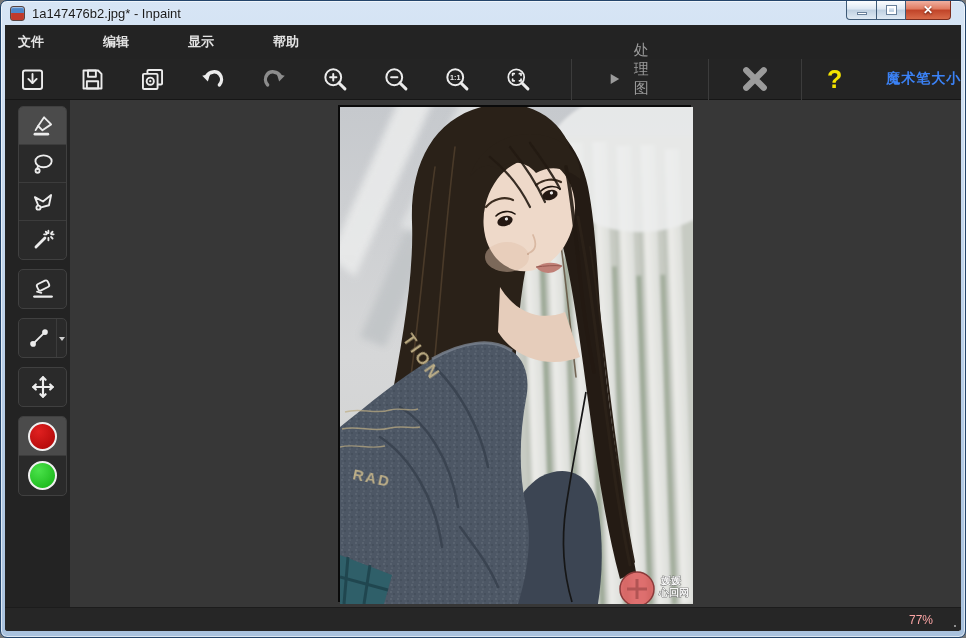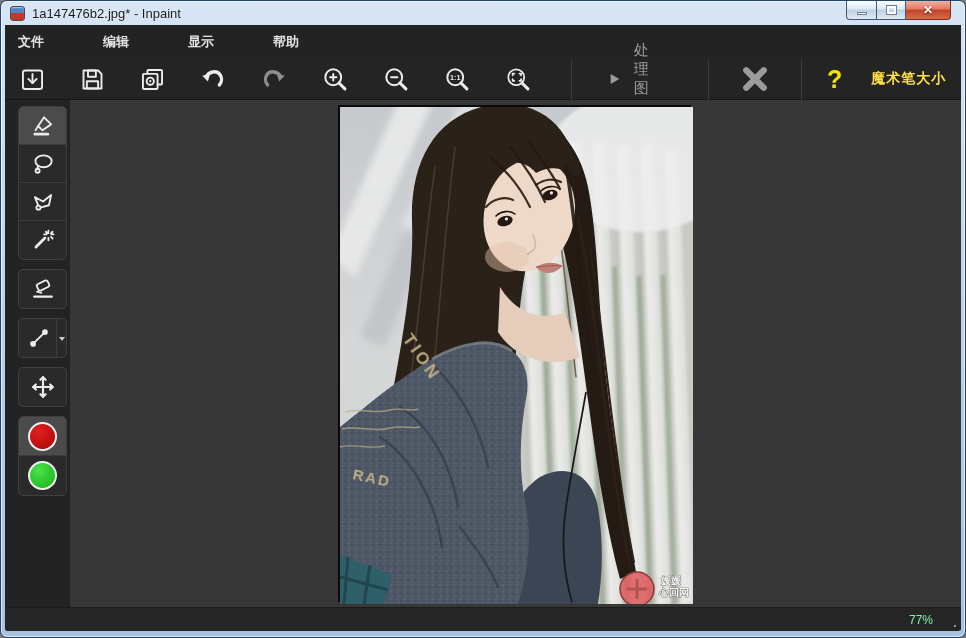--- a/index.html
+++ b/index.html
@@ -32,21 +32,21 @@
   .menubar { height:34px; display:flex; align-items:center; padding-left:13px; background:#232323; }
   .menu-item { width:85px; font-size:13px; color:#e3e3e3; cursor:default;font-weight:bold; }
 
   .toolbar { height:41px; display:flex; align-items:center; padding-left:14px; background:#242424;
     border-bottom:1px solid #161616;gap:19px; }
   .tbtn { width:34px; height:34px; display:flex; align-items:center; justify-content:center; margin-right:14px; cursor:pointer; }
   .tsep { width:1px; height:41px; background:#3c3c3c; margin:0 6px; flex:none; }
   .process-btn { display:flex; align-items:center; gap:12px; padding:0 18px 0 10px; cursor:pointer; }
   .process-label { font-size:15px; color:#9b9b9b; letter-spacing:1px; }
   .help-q { font-size:25px; font-weight:bold; color:#f4e300; cursor:pointer; width:34px; text-align:center; }
-  .brush-label { font-size:14px; font-weight:bold; color:#fde047; margin-left:10px; letter-spacing:1px; white-space:nowrap; }
+  .brush-label { font-size:14px; font-weight:bold; color:#3b82f6; margin-left:25px; letter-spacing:1px; white-space:nowrap; }
   .slider { position:relative; width:140px; height:24px; margin-left:8px; flex:none; }
   .slider-track { position:absolute; left:8px; right:0; top:9px; height:5px; background:#1b1b1b;
     border:1px solid #9a9a9a; border-radius:3px; }
   .slider-handle { position:absolute; left:0; top:1px; width:13px; height:21px; border-radius:2px;
     background:linear-gradient(#dedede,#a8a8a8); border:1px solid #6f6f6f; cursor:pointer; }
   .spinbox { margin-left:auto; margin-right:7px; width:58px; height:31px; background:#252525;
     border:1px solid #8a8a8a; border-radius:3px; display:flex; overflow:hidden; flex:none; }
   .spin-val { flex:1; border:none; background:transparent; color:#eaeaea; font-size:13px; text-align:center;
     font-family:"Liberation Sans",sans-serif; width:100%; outline:none;text-decoration:underline; }
   .spin-btns { width:17px; border-left:1px solid #585858; display:flex; flex-direction:column; }
@@ -68,21 +68,21 @@
   .color-dot { width:29px; height:29px; border-radius:50%; border:2.5px solid #f0f0f0; }
   .color-dot.red { background:radial-gradient(circle at 35% 30%, #e02020, #aa0505); }
   .color-dot.green { background:radial-gradient(circle at 35% 30%, #4ae24a, #13b113); }
 
   .canvas { flex:1; background:#373737; position:relative; }
   .photo { position:absolute; left:268px; top:5px; width:353px; height:497px; border:2px solid #0a0a0a; cursor:crosshair; }
   .photo svg { display:block; }
 
   .statusbar { height:24px; background:#262626; border-top:1px solid #1c1c1c; display:flex; align-items:center;
     justify-content:flex-end; padding-right:28px; position:relative; }
-  .zoom-level { color:#86efac; font-size:12px; }
+  .zoom-level { color:#fca5a5; font-size:12px; }
   .grip { position:absolute; right:5px; bottom:4px; width:2px; height:2px; background:#8f8f8f;
     box-shadow:10px 10px #8f8f8f, 10px 5px #8f8f8f, 5px 10px #8f8f8f, 10px 0 #8f8f8f, 0 10px #8f8f8f, 5px 5px #8f8f8f; }
 
   svg.icon { stroke:#ececec; fill:none; stroke-width:1.7; stroke-linecap:round; stroke-linejoin:round; }
 </style>
 </head>
 <body>
 
 <div class="window">
   <div class="titlebar">

